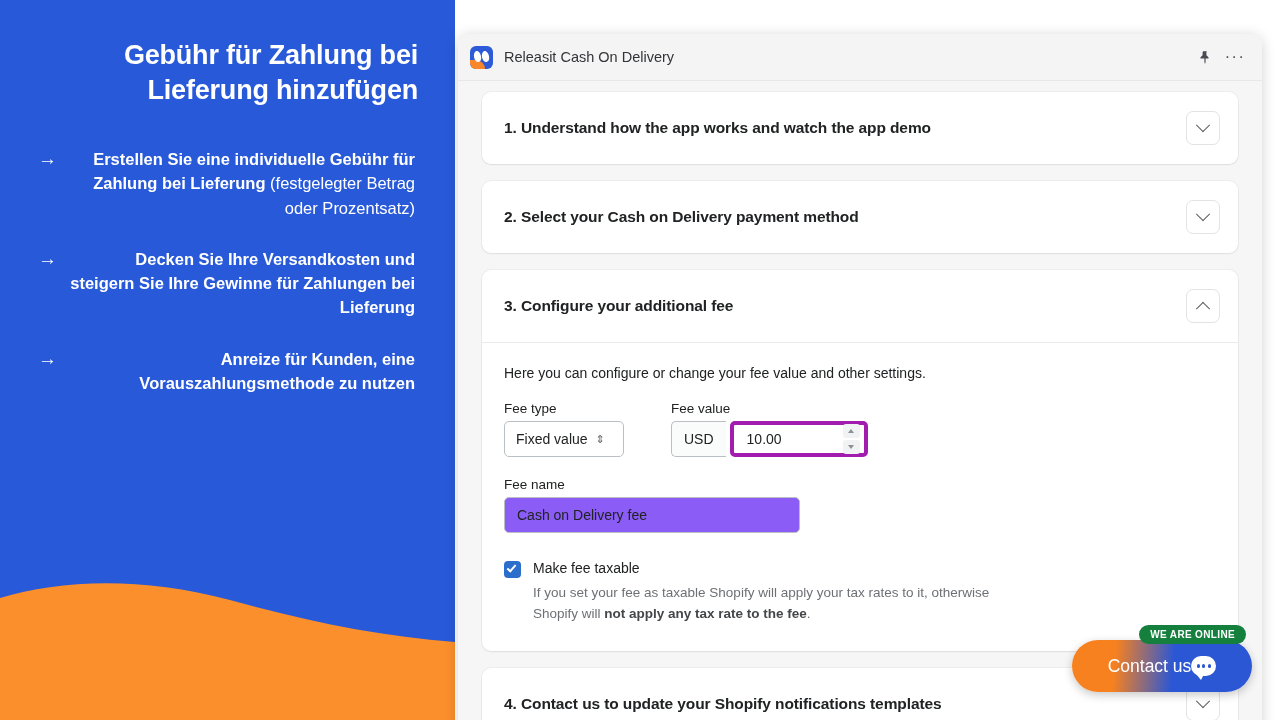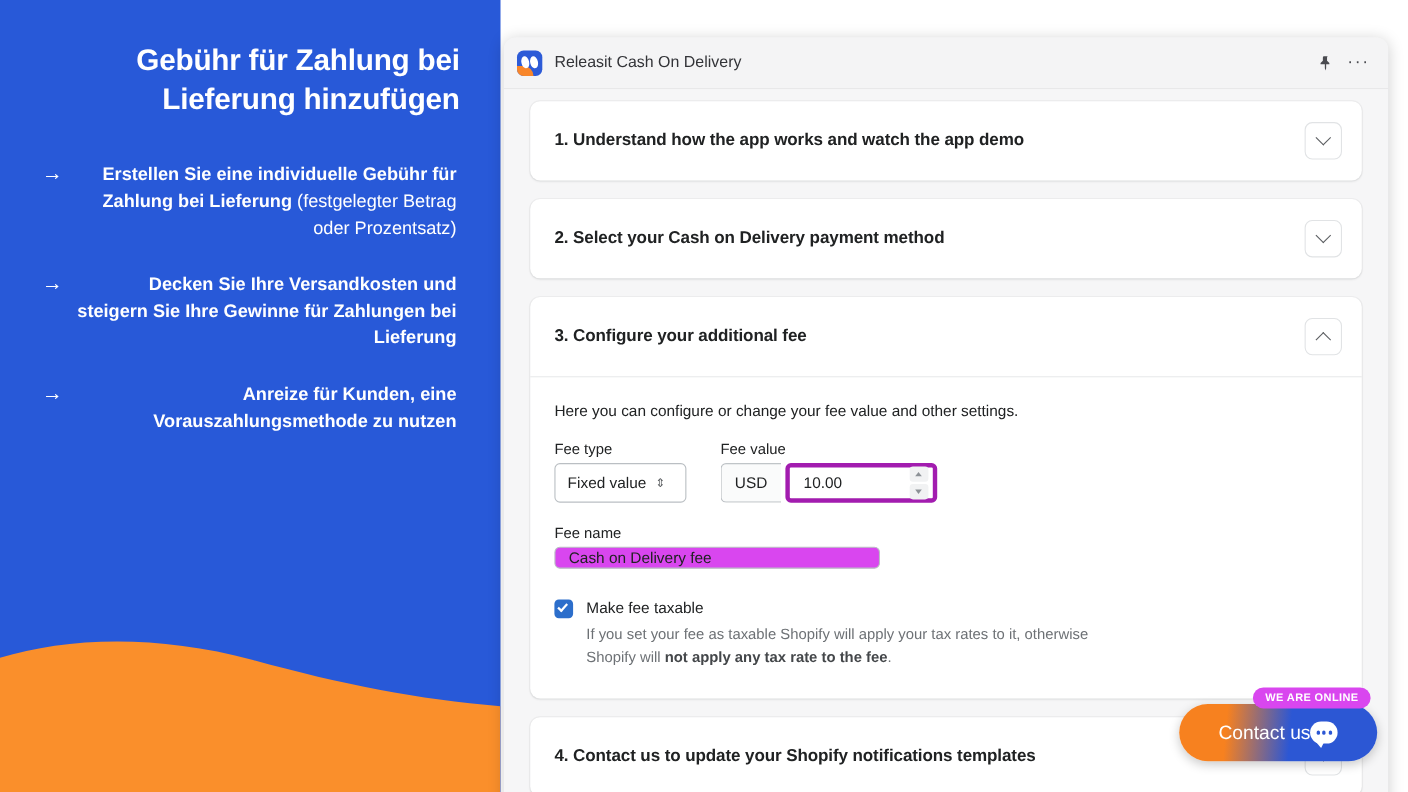--- a/index.html
+++ b/index.html
@@ -161,21 +161,21 @@
 
   .card-body {
     border-top: 1px solid #e9eaeb;
     padding: 22px 22px 26px 22px;
   }
   .body-intro {
     font-size: 14px;
     color: #202223;
     margin-bottom: 20px;
   }
-  .field-row { display: flex; align-items: flex-start; gap: 1px; }
+  .field-row { display: flex; align-items: flex-start; gap: 17px; }
   .field-group { margin-right: 30px; }
   .field-label {
     font-size: 13.5px;
     color: #202223;
     margin-bottom: 5px;
   }
   .select-box {
     height: 36px;
     min-width: 120px;
     border: 1px solid #babfc3;
@@ -224,25 +224,25 @@
   .tri {
     width: 0; height: 0;
     border-left: 3.5px solid transparent;
     border-right: 3.5px solid transparent;
   }
   .tri.up { border-bottom: 4px solid #8c9196; }
   .tri.down { border-top: 4px solid #8c9196; }
 
   .name-field { margin-top: 20px; }
   .text-input {
-    height: 20px;
+    height: 36px;
     width: 296px;
     border: 1px solid #babfc3;
     border-radius: 5px;
-    background: #d946ef;
+    background: #8b5cf6;
     display: flex; align-items: center;
     padding: 0 12px;
     font-size: 14px;
     color: #202223;
   }
 
   .check-row {
     margin-top: 27px;
     display: flex;
     align-items: flex-start;
@@ -281,21 +281,21 @@
 
   
   #chat {
     position: absolute;
     right: 28px; bottom: 28px;
     z-index: 40;
   }
   #chat-badge {
     position: absolute;
     right: 6px; top: -15px;
-    background: #d946ef;
+    background: #15803d;
     color: #ffffff;
     font-size: 10px;
     font-weight: bold;
     letter-spacing: 0.35px;
     padding: 4px 11px;
     border-radius: 11px;
     white-space: nowrap;
   }
   #chat-pill {
     width: 180px; height: 52px;

